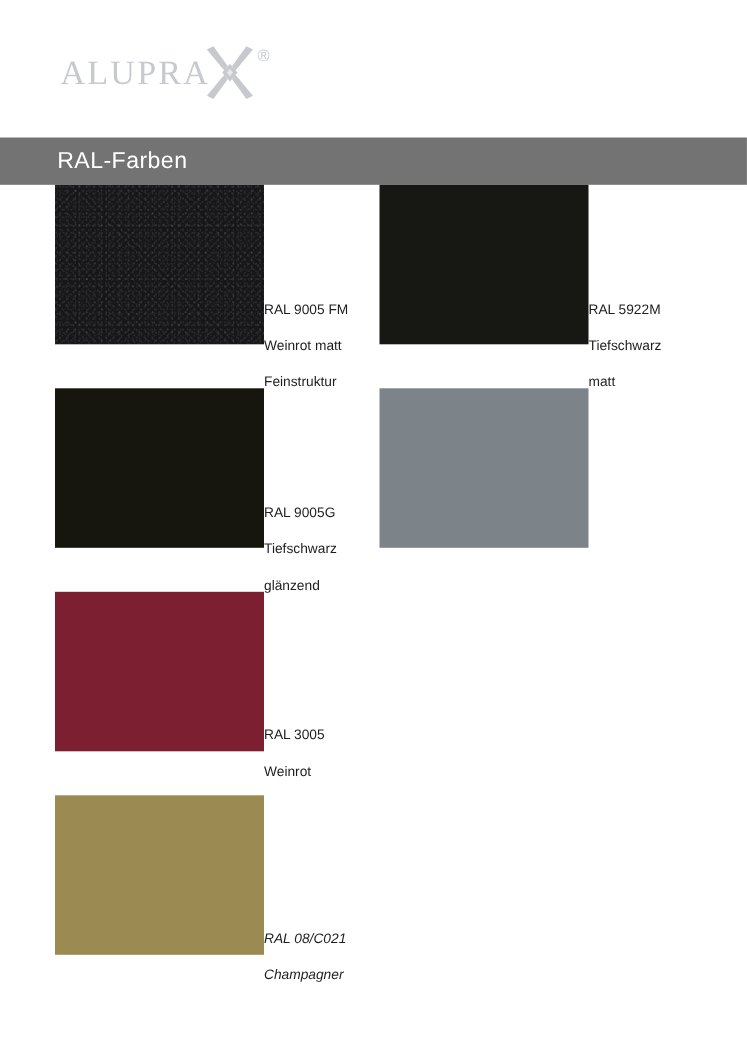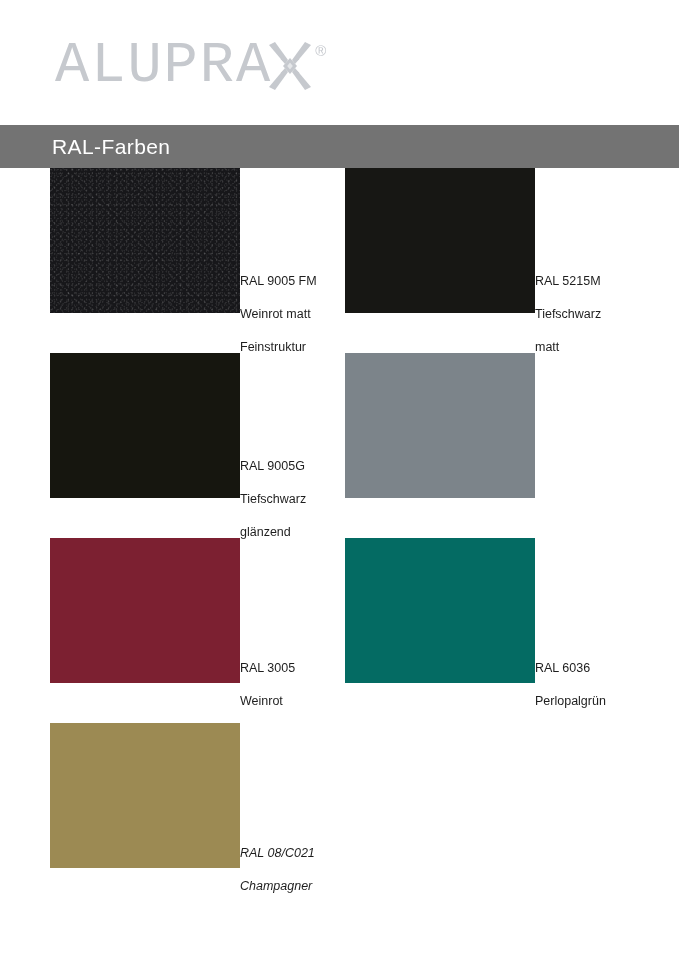--- a/index.html
+++ b/index.html
@@ -24,22 +24,22 @@
     height: 125px;
   }
   .logo-wrap {
     position: absolute;
     left: 55px;
     top: 41px;
     display: flex;
     align-items: flex-start;
   }
   .logo-word {
-    font-family: Liberation Mono, monospace;
-    font-size: 57px;
+    font-family: Liberation Serif, serif;
+    font-size: 31px;
     letter-spacing: 2.0px;
     color: #c6c9ce;
     line-height: 50px;
     font-weight: 400;
     white-space: pre;
   }
   .logo-mark {
     position: relative;
     width: 48px;
     height: 50px;
@@ -169,21 +169,21 @@
       <div class="swatch textured" style="background: rgb(23, 23, 26);"></div>
       <div class="label" style="padding-top: 88.5px;">
         <span class="lbl-line">RAL 9005 FM</span>
         <span class="lbl-line">Weinrot matt</span>
         <span class="lbl-line">Feinstruktur</span>
       </div>
     </div>
     <div class="cell col-right">
       <div class="swatch" style="background: rgb(23, 23, 20);"></div>
       <div class="label" style="padding-top: 88.5px;">
-        <span class="lbl-line">RAL 5215M</span>
+        <span class="lbl-line">RAL 5922M</span>
         <span class="lbl-line">Tiefschwarz</span>
         <span class="lbl-line">matt</span>
       </div>
     </div>
   </div>
 
   <div class="row">
     <div class="cell col-left">
       <div class="swatch" style="background: rgb(22, 22, 15);"></div>
       <div class="label" style="padding-top: 88.5px;">
@@ -198,27 +198,20 @@
   </div>
 
   <div class="row">
     <div class="cell col-left">
       <div class="swatch" style="background: rgb(124, 32, 49);"></div>
       <div class="label" style="padding-top: 105px;">
         <span class="lbl-line">RAL 3005</span>
         <span class="lbl-line">Weinrot</span>
       </div>
     </div>
-    <div class="cell col-right">
-      <div class="swatch" style="background: rgb(4, 107, 99);"></div>
-      <div class="label" style="padding-top: 105px;">
-        <span class="lbl-line">RAL 6036</span>
-        <span class="lbl-line">Perlopalgrün</span>
-      </div>
-    </div>
   </div>
 
   <div class="row">
     <div class="cell col-left">
       <div class="swatch" style="background: rgb(156, 138, 83);"></div>
       <div class="label" style="padding-top: 105px; font-style: italic;">
         <span class="lbl-line">RAL 08/C021</span>
         <span class="lbl-line">Champagner</span>
       </div>
     </div>

